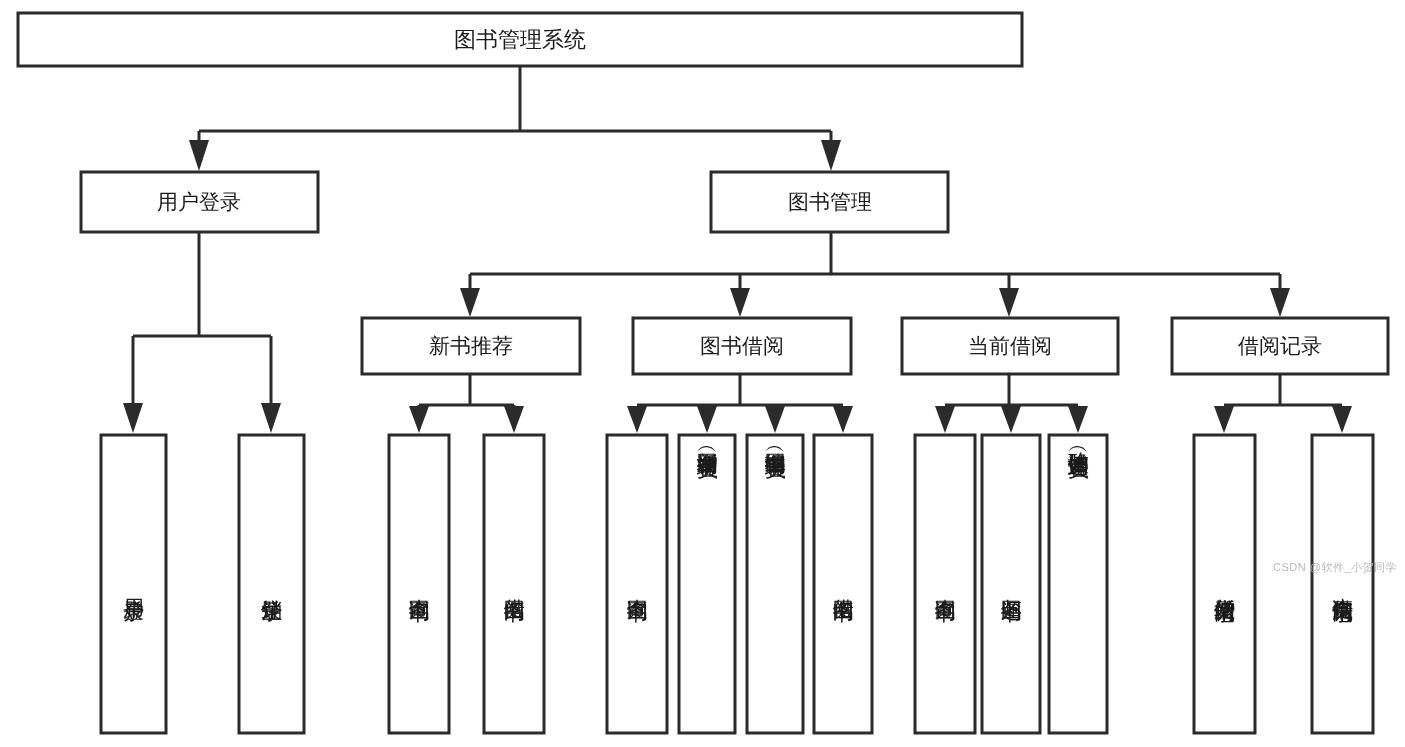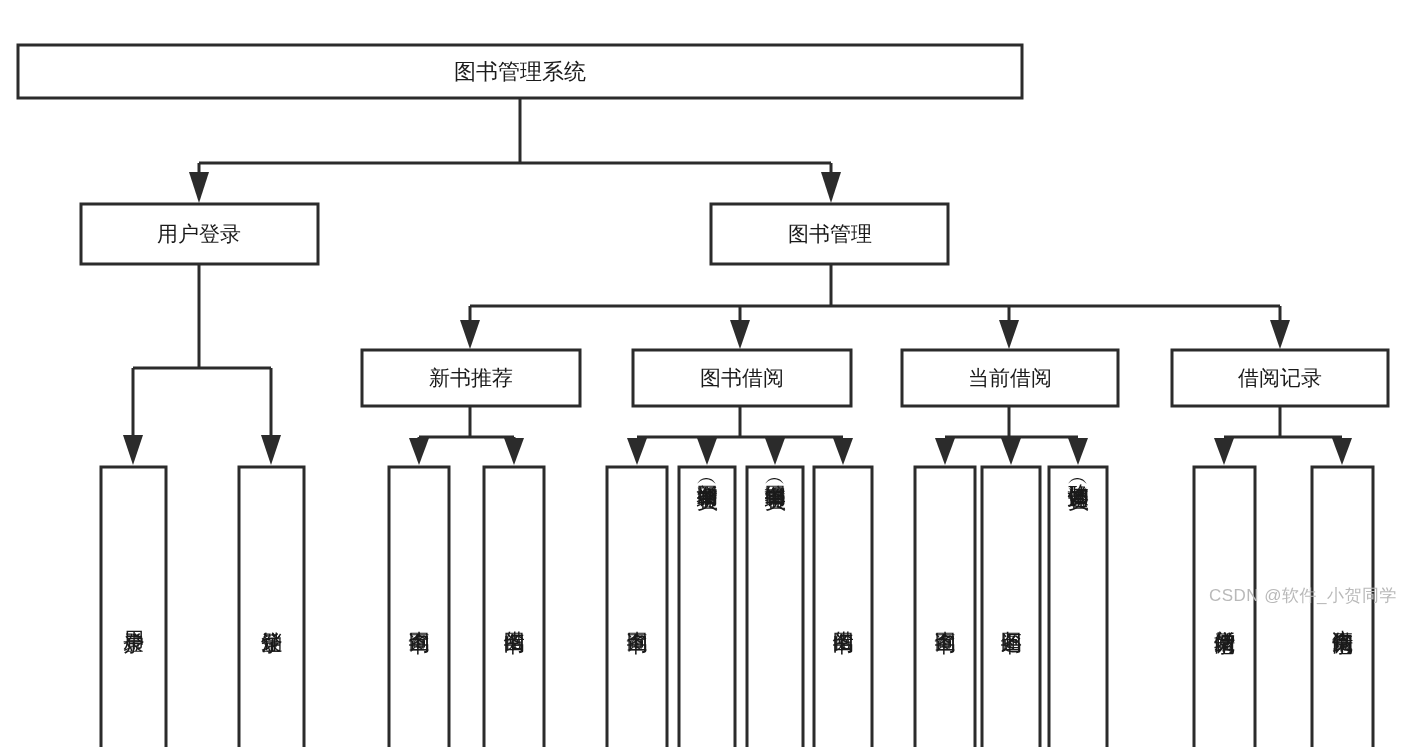--- a/index.html
+++ b/index.html
@@ -13,21 +13,20 @@
     font-family: "Liberation Sans", "DejaVu Sans", sans-serif;
     overflow: hidden;
     position: relative;
   }
   #diagram-root {
     position: absolute;
     left: 0;
     top: 0;
     width: 1405px;
     height: 579px;
-    margin-top: 32px;
   }
   svg.flow {
     display: block;
     width: 1405px;
     height: 747px;
   }
   .node-rect {
     fill: #ffffff;
     stroke: #2b2b2b;
     stroke-width: 3;
@@ -68,21 +67,21 @@
     color: #1a1a1a;
     letter-spacing: 1px;
     white-space: nowrap;
     text-align: center;
   }
   .watermark {
     position: absolute;
     right: 8px;
     bottom: 4px;
     font-family: "Liberation Sans", "DejaVu Sans", sans-serif;
-    font-size: 17px;
+    font-size: 11px;
     color: #b9b9b9;
     white-space: nowrap;
     letter-spacing: 0.5px;
   }
 </style>
 </head>
 <body>
 
 <div id="diagram-root">
 

